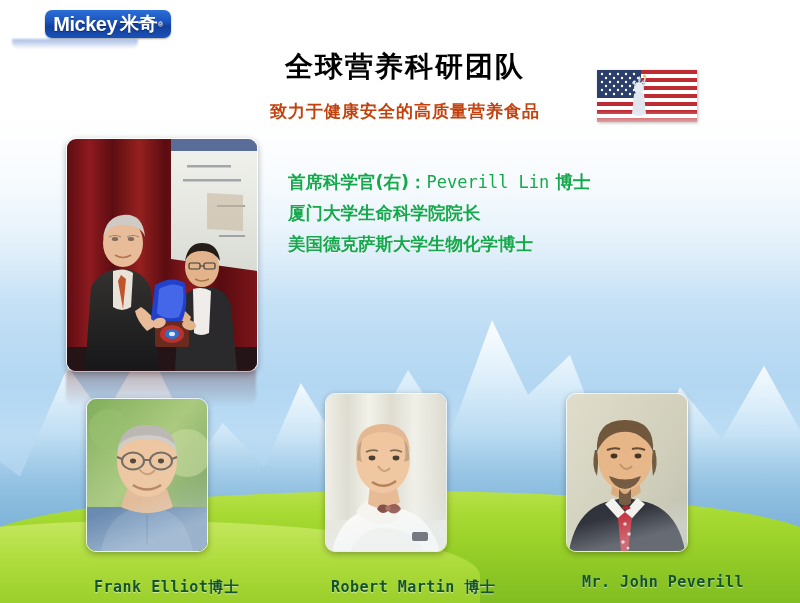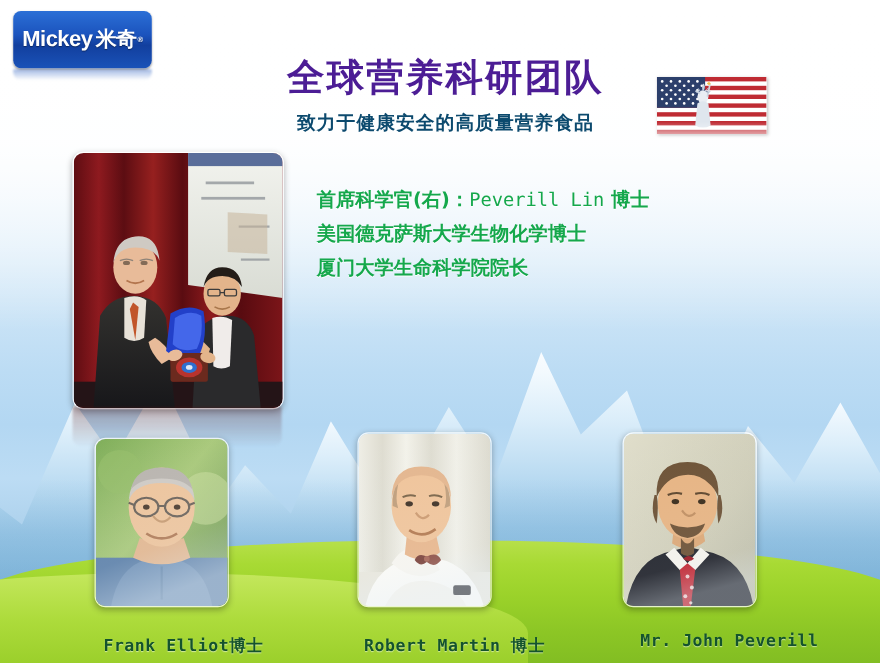--- a/index.html
+++ b/index.html
@@ -92,28 +92,29 @@
     opacity: .95;
   }
 
   
   .logo-wrap {
     position: absolute;
     left: 12px; top: 10px;
     width: 128px; height: 40px;
   }
   .logo-box {
-    width: 126px; height: 52px;
+    width: 126px; height: 28px;
     border-radius: 7px;
     background: linear-gradient(to bottom, #2b6fd6 0%, #1b53bd 42%, #123f9e 60%, #1a52b8 100%);
     box-shadow: 0 1px 2px rgba(0,0,0,0.35);
     display: flex;
     align-items: center;
     justify-content: center;
     overflow: hidden;
+    margin-left: 33px;
   }
   .logo-text {
     color: #ffffff;
     font-size: 20px;
     font-weight: bold;
     letter-spacing: -0.5px;
     font-family: "Liberation Sans", "DejaVu Sans", sans-serif;
     text-shadow: 0 1px 1px rgba(0,0,0,0.4);
     white-space: nowrap;
   }
@@ -133,35 +134,35 @@
     border-radius: 0 0 7px 7px;
     filter: blur(1px);
   }
 
   
   .title {
     position: absolute;
     left: 230px; top: 48px;
     width: 350px;
     text-align: center;
-    font-size: 34px;
+    font-size: 28px;
     font-weight: bold;
-    color: #4c1d95;
+    color: #000000;
     letter-spacing: 2px;
     font-family: "DejaVu Sans", "Liberation Sans", sans-serif;
     text-shadow: 0 1px 0 rgba(255,255,255,0.9);
   }
   .subtitle {
     position: absolute;
     left: 210px; top: 100px;
     width: 390px;
     text-align: center;
     font-size: 17px;
     font-weight: bold;
-    color: #0c4a6e;
+    color: #c2410c;
     letter-spacing: 1px;
     font-family: "DejaVu Sans", "Liberation Sans", sans-serif;
     text-shadow: 0 1px 0 rgba(255,255,255,0.9);
   }
 
   
   .flag {
     position: absolute;
     left: 597px; top: 70px;
     width: 100px; height: 52px;
@@ -404,22 +405,22 @@
       <ellipse cx="92" cy="184" rx="7" ry="5" fill="#e8bb99" transform="rotate(-18 92 184)"></ellipse>
       <ellipse cx="122" cy="186" rx="7" ry="5" fill="#e3b48b" transform="rotate(14 122 186)"></ellipse>
     </svg>
   </div>
   <div class="reflection refl-main"></div>
 
   <div class="bio">
     <div>
       <span>首席科学官(右)：</span><span class="mono">Peverill Lin</span><span> 博士</span>
     </div>
+    <div>厦门大学生命科学院院长</div>
     <div>美国德克萨斯大学生物化学博士</div>
-    <div>厦门大学生命科学院院长</div>
   </div>
 
   <div class="photo photo-p1">
     <svg viewBox="0 0 120 152" preserveAspectRatio="none" aria-hidden="true">
       <defs>
         <linearGradient id="bg1" x1="0" y1="0" x2="1" y2="1">
           <stop offset="0%" stop-color="#7fae5a"></stop>
           <stop offset="45%" stop-color="#a8c878"></stop>
           <stop offset="100%" stop-color="#5e8a46"></stop>
         </linearGradient>

